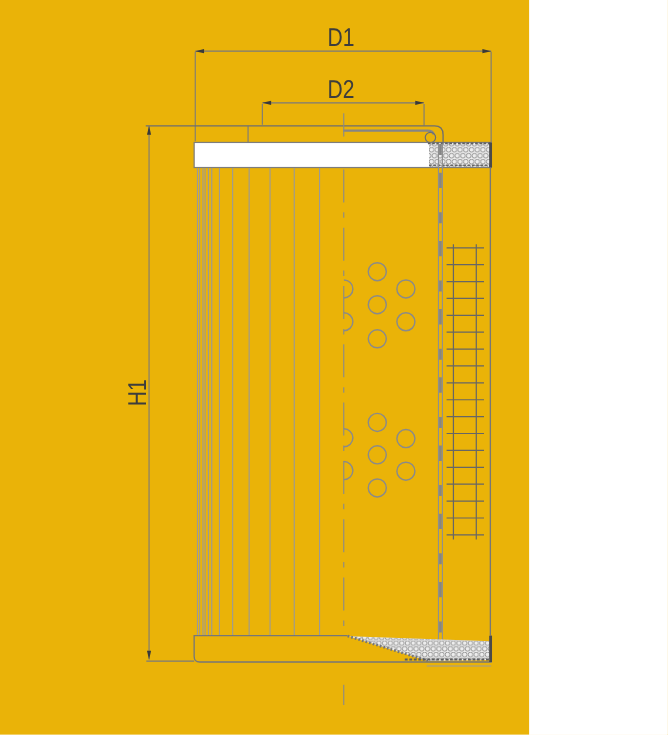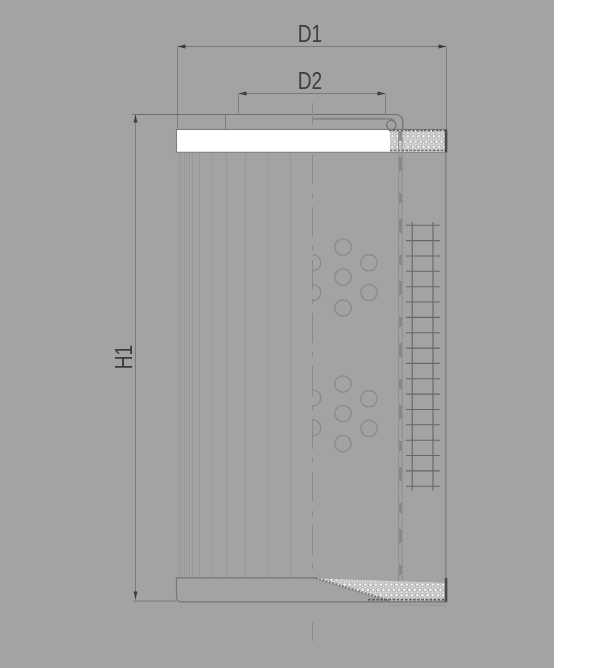--- a/index.html
+++ b/index.html
@@ -1,16 +1,16 @@
 <!DOCTYPE html>
 <html><head>
 <meta charset="utf-8">
 <style>
   html,body{margin:0;padding:0;background:#ffffff;}
-  .wrap{width:554px;height:668px;position:relative;overflow:hidden;background:#a3a3a3;}
+  .wrap{width:481px;height:668px;position:relative;overflow:hidden;background:#eab308;}
   text{font-family:"Liberation Sans", sans-serif;}
 </style>
 </head>
 <body>
 <div class="wrap">
 <svg style="filter:blur(0.4px)" width="607" height="668" viewBox="0 0 607 668">
   <defs>
     <pattern id="knurl" width="5.2" height="10.8" patternUnits="userSpaceOnUse" patternTransform="translate(390,133.8)">
       <circle cx="2.3" cy="2.4" r="2.15" fill="none" stroke="#909090" stroke-width="0.85"></circle>
       <circle cx="4.9" cy="7.8" r="2.15" fill="none" stroke="#909090" stroke-width="0.85"></circle>

